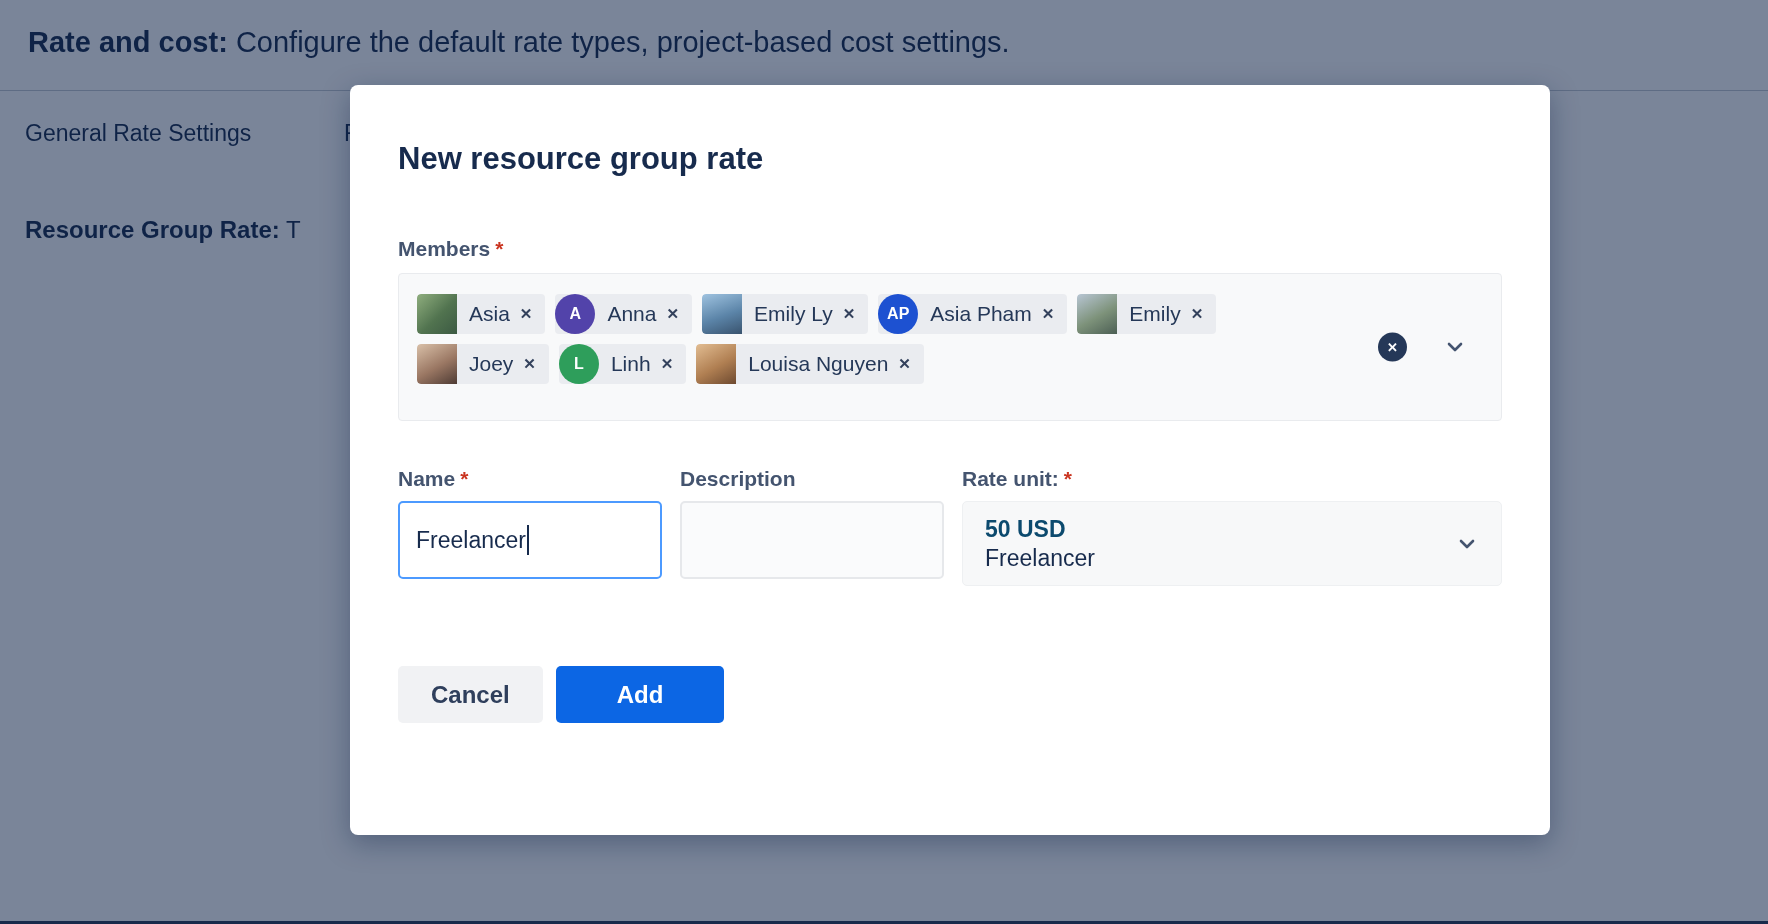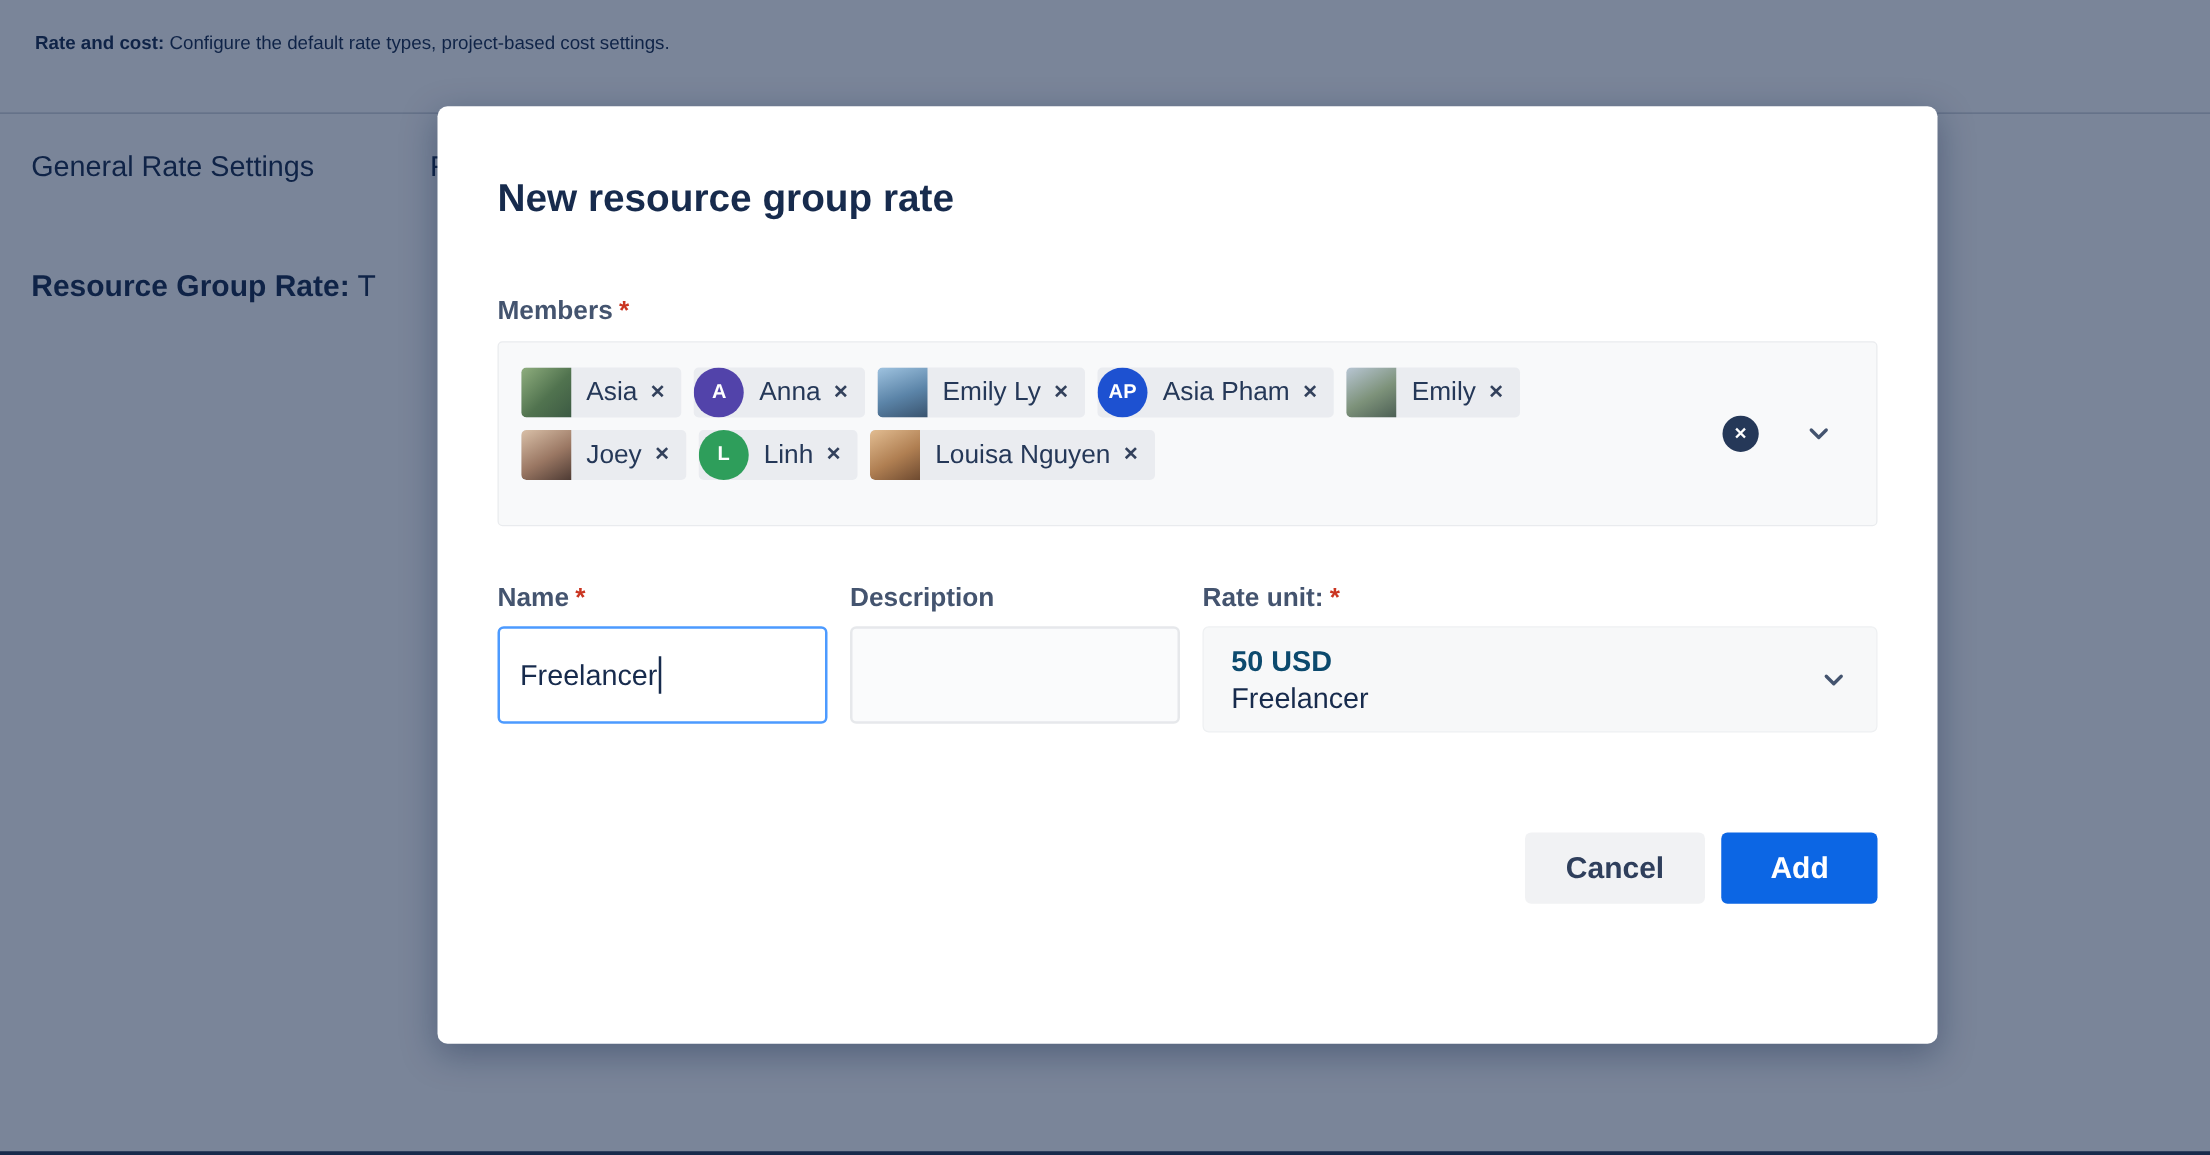--- a/index.html
+++ b/index.html
@@ -1,20 +1,20 @@
 <!DOCTYPE html>
 <html><head>
 <meta charset="utf-8">
 <style>
   html,body{margin:0;padding:0;background:#ffffff;font-family:"Liberation Sans",sans-serif;}
   .stage{position:relative;width:1768px;height:924px;overflow:hidden;background:#ffffff;}
 
   
   .page-bg{position:absolute;inset:0;background:#ffffff;}
-  .top-header{position:absolute;left:28px;top:26px;font-size:15px;color:#172B4D;white-space:nowrap;}
+  .top-header{position:absolute;left:28px;top:26px;font-size:29px;color:#172B4D;white-space:nowrap;}
   .top-header b{font-weight:700;}
   .hdr-divider{position:absolute;left:0;right:0;top:90px;height:1px;background:#C2C8D2;}
   .tab{position:absolute;top:120px;font-size:23px;color:#172B4D;white-space:nowrap;cursor:pointer;}
   .tab.t1{left:25px;}
   .tab.t2{left:344px;}
   .section-label{position:absolute;left:25px;top:216px;font-size:24px;color:#172B4D;white-space:nowrap;}
   .section-label b{font-weight:700;}
   .bottom-line{position:absolute;left:0;right:0;bottom:0;height:3px;background:#2B3A55;}
 
   
@@ -59,25 +59,25 @@
   .input.focused{background:#ffffff;border:2px solid #4C9AFF;}
   .input.plain{background:#FAFBFC;border:2px solid #E6E8EB;}
   .caret{width:2px;height:30px;background:#172B4D;margin-left:1px;}
   .select{box-sizing:border-box;height:85px;border-radius:5px;background:#F7F8F9;border:1px solid #EEF0F2;
           display:flex;align-items:center;justify-content:space-between;padding:0 22px;cursor:pointer;}
   .select-lines{display:flex;flex-direction:column;justify-content:center;line-height:1.22;}
   .select-value{font-size:23px;font-weight:700;color:#0c4a6e;}
   .select-sub{font-size:23px;color:#172B4D;}
 
   
-  .btn-row{margin-top:80px;display:flex;justify-content:flex-end;gap:13px;}
+  .btn-row{margin-top:80px;display:flex;gap:13px;}
   .btn{height:57px;border:none;border-radius:5px;font-size:24px;font-weight:700;cursor:pointer;
        font-family:"Liberation Sans",sans-serif;}
   .btn.cancel{background:#F1F2F4;color:#2F3F5C;padding:0 33px;}
-  .btn.add{background:#0C66E4;color:#ffffff;padding:0 39px;}
+  .btn.add{background:#0C66E4;color:#ffffff;padding:0 61px;}
 </style>
 </head>
 <body>
 
 <div class="stage">
 
   <div class="page-bg">
     <div class="top-header">
       <b>Rate and cost:</b><span> Configure the default rate types, project-based cost settings.</span>
     </div>

